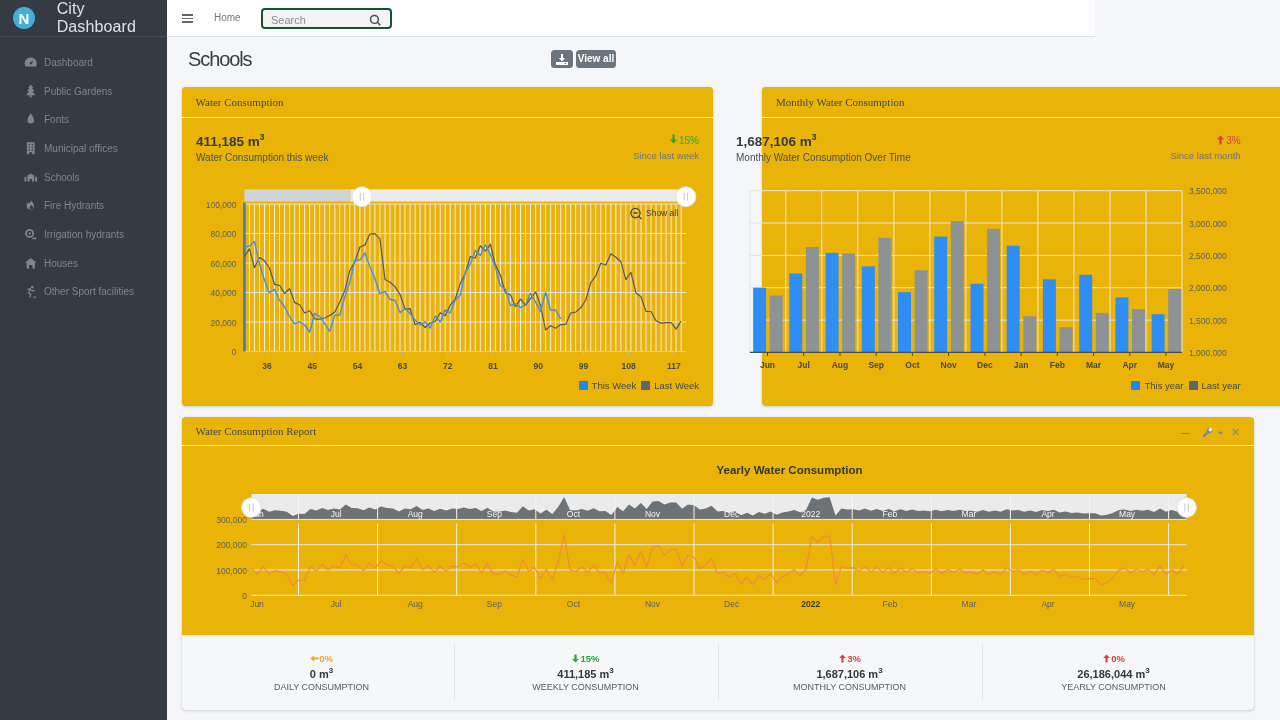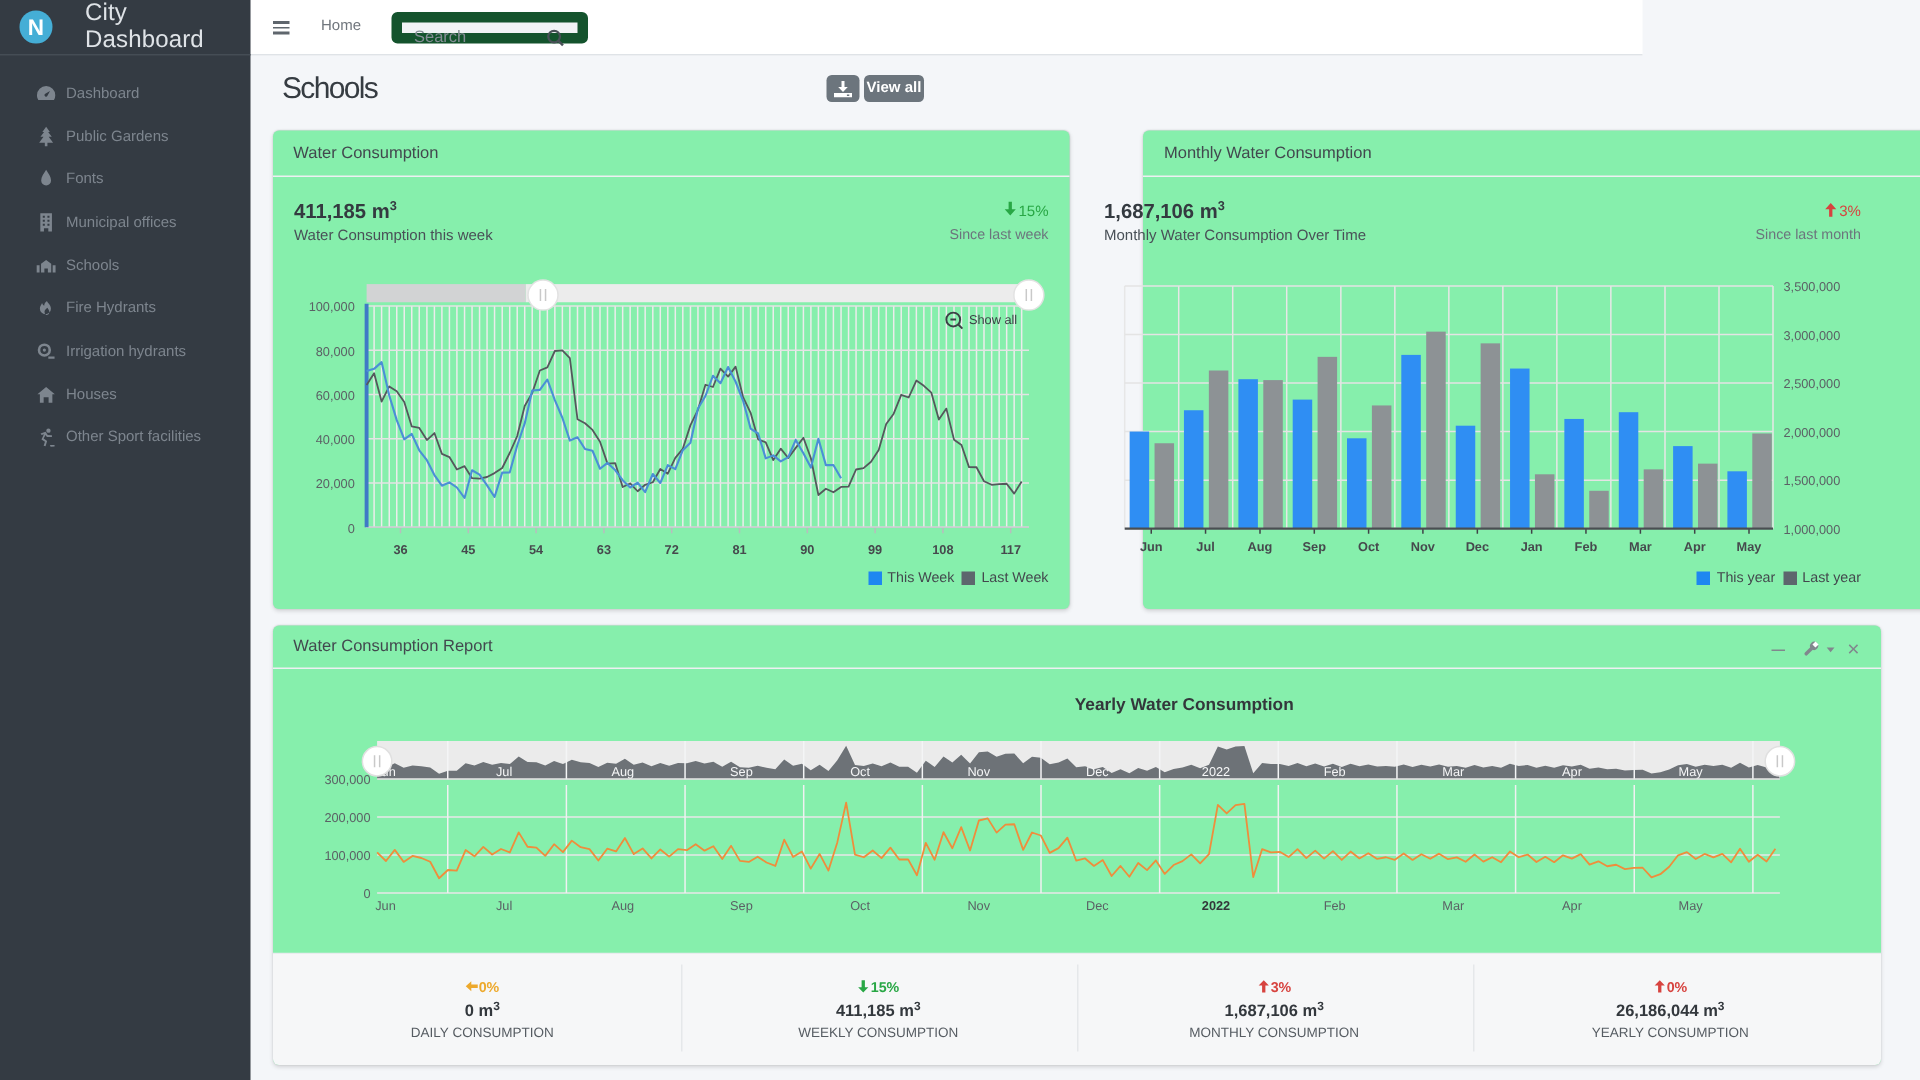--- a/index.html
+++ b/index.html
@@ -11,26 +11,26 @@
 #brand .txt { color:#dfe3e7; font-size:16px; margin-left:22px; font-weight:400; letter-spacing:0.1px; }
 #menu { margin-top:11px; }
 #menu .item { height:28.7px; display:flex; align-items:center; padding-left:23px; color:#7d858e; font-size:10px; }
 #menu .item svg { width:15.5px; height:14.5px; margin-right:5.5px; flex:none; fill:#7d858e; }
 #menu .item span { white-space:nowrap; }
 
 #navbar { position:absolute; left:167px; top:0; width:928px; height:37px; background:#fff; border-bottom:1px solid #dfe3e7; }
 #burger { position:absolute; left:15px; top:14px; width:11px; height:9px; }
 #burger div { height:1.6px; background:#5f666d; margin-bottom:2.1px; }
 #home { position:absolute; left:47px; top:12px; color:#70767d; font-size:10px; }
-#searchbox { position:absolute; left:94px; top:8px; width:131px; height:21px; background:#f1f3f5; border:7px solid #14532d; border-radius:4px; color:#868e96; font-size:11px; line-height:20px; padding-left:8px; }
+#searchbox { position:absolute; left:94px; top:8px; width:131px; height:21px; background:#f1f3f5; border:2px solid #14532d; border-radius:4px; color:#868e96; font-size:11px; line-height:20px; padding-left:8px; }
 
 #pgtitle { position:absolute; left:188px; top:47.5px; font-size:20px; letter-spacing:-1.1px; color:#363c42; font-weight:400; }
 .btn { position:absolute; background:#6c757d; border-radius:3.5px; color:#fff; }
 
-.card { position:absolute; background:#86efac; border-radius:4px; box-shadow:0 0 1px rgba(0,0,0,.12), 0 1px 3px rgba(0,0,0,.15); }
+.card { position:absolute; background:#eab308; border-radius:4px; box-shadow:0 0 1px rgba(0,0,0,.12), 0 1px 3px rgba(0,0,0,.15);font-family:Liberation Serif, serif; }
 .chdr { height:31px; border-bottom:1px solid #edf0f2; display:flex; align-items:center; padding:0 14px; font-size:11px; color:#42484e; }
 .bignum { font-size:13.5px; font-weight:bold; color:#343a40; }
 .bignum sup { font-size:8.5px; }
 .subt { font-size:10px; color:#495057; margin-top:4px; }
 .pct { font-size:10px; font-weight:400; text-align:right; }
 .since { font-size:9.5px; color:#6c757d; text-align:right; margin-top:4px; }
 .al { font-size:8.5px; fill:#5b6165; font-family:"Liberation Sans",sans-serif; }
 .alb { font-size:8.5px; fill:#46494d; font-weight:bold; font-family:"Liberation Sans",sans-serif; }
 .al3 { font-size:8.5px; fill:#5b6165; font-family:"Liberation Sans",sans-serif; }
 .alb3b { font-size:8.5px; fill:#33373a; font-weight:bold; font-family:"Liberation Sans",sans-serif; }

